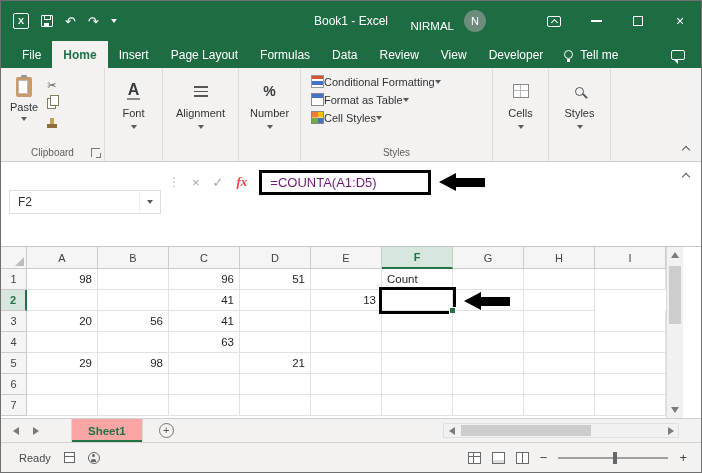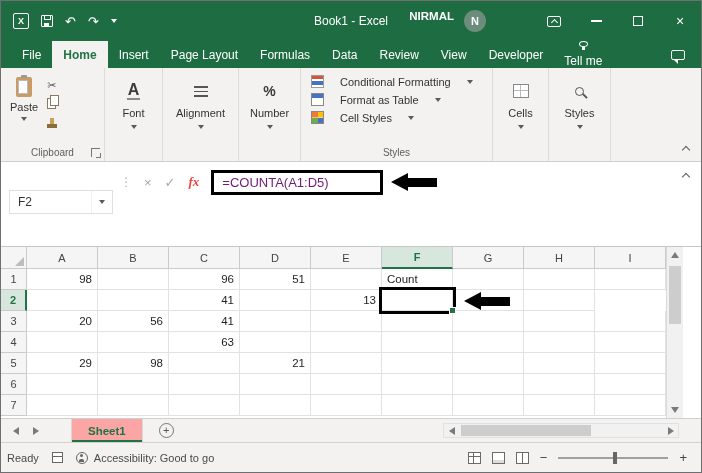--- a/index.html
+++ b/index.html
@@ -11,36 +11,36 @@
   .titlebar{position:absolute;top:0;left:0;right:0;height:40px;background:var(--green);display:flex;align-items:center;color:#fff;}
   .qat{display:flex;align-items:center;gap:12px;margin-left:12px;}
   .icon-excel{width:16px;height:16px;border:1.3px solid #fff;border-radius:2px;display:flex;align-items:center;justify-content:center;font-size:9px;font-weight:bold;color:#fff;box-sizing:border-box;}
   .icon-save{width:12px;height:12px;border:1.2px solid #fff;border-radius:1px;position:relative;box-sizing:border-box;}
   .icon-save::before{content:"";position:absolute;top:0;left:2px;width:5px;height:3px;border:1px solid #fff;border-top:none;}
   .icon-save::after{content:"";position:absolute;bottom:0;left:2px;width:5px;height:3px;background:#fff;}
   .qat-glyph{font-size:13px;line-height:1;color:#fff;}
   .caret{display:inline-block;width:0;height:0;border-left:3.5px solid transparent;border-right:3.5px solid transparent;border-top:4px solid #5a5a5a;}
   .caret.white{border-top-color:#fff;}
   .tb-title{position:absolute;left:50%;top:50%;transform:translate(-50%,-50%);font-size:12px;white-space:nowrap;}
-  .user-cluster{position:absolute;right:215px;top:50%;transform:translateY(-50%);display:flex;align-items:flex-start;gap:10px;font-size:11.5px;font-weight:bold;}
+  .user-cluster{position:absolute;right:215px;top:50%;transform:translateY(-50%);display:flex;align-items:flex-end;gap:10px;font-size:11.5px;}
   .avatar{width:22px;height:22px;border-radius:50%;background:#6d8d7c;display:flex;align-items:center;justify-content:center;font-size:11px;color:#fff;}
   .win-controls{margin-left:auto;display:flex;align-items:stretch;height:100%;}
   .wc{width:42px;display:flex;align-items:center;justify-content:center;font-size:14px;color:#fff;}
   .icon-ribbonopts{width:14px;height:11px;border:1.2px solid #fff;border-radius:2px;display:flex;align-items:flex-end;justify-content:center;box-sizing:border-box;padding-bottom:1px;}
   .chv{display:inline-block;width:5px;height:5px;border-right:1.4px solid #5a5a5a;border-bottom:1.4px solid #5a5a5a;}
   .chv.up{transform:rotate(-135deg);}
   .chv.white{border-color:#fff;width:4px;height:4px;}
   .icon-min{width:11px;height:1.4px;background:#fff;}
   .icon-max{width:10px;height:10px;border:1.3px solid #fff;box-sizing:border-box;}
 
   
   .tabrow{position:absolute;top:40px;left:0;right:0;height:27px;background:var(--green);display:flex;align-items:stretch;padding-left:10px;box-sizing:border-box;}
   .rtab{display:flex;align-items:center;padding:0 11px;font-size:12px;color:#fff;white-space:nowrap;}
   .rtab.active{background:#f3f2f1;color:var(--accent);font-weight:700;}
-  .tellme{display:flex;align-items:center;gap:7px;padding:0 10px;color:#fff;font-size:12px;flex-direction:column;}
+  .tellme{display:flex;align-items:center;gap:7px;padding:0 10px;color:#fff;font-size:12px;}
   .icon-bulb{width:9px;height:9px;border:1.2px solid #fff;border-radius:50%;position:relative;box-sizing:border-box;}
   .icon-bulb::after{content:"";position:absolute;left:2px;bottom:-4px;width:3px;height:3px;background:#fff;}
   .icon-comment{width:14px;height:10px;border:1.2px solid #fff;border-radius:2px;position:relative;box-sizing:border-box;margin-right:16px;}
   .icon-comment::after{content:"";position:absolute;left:2px;bottom:-5px;border-left:4px solid transparent;border-top:4px solid #fff;}
   .tab-spacer{margin-left:auto;display:flex;align-items:center;}
 
   
   .ribbon{position:absolute;top:67px;left:0;right:0;height:94px;background:#f3f2f1;border-bottom:1px solid #d0cece;display:flex;box-sizing:border-box;}
   .grp{position:relative;border-right:1px solid #dcdcdc;box-sizing:border-box;}
   .grp-label{position:absolute;bottom:3px;left:0;right:0;text-align:center;font-size:10px;color:#605e5c;}
@@ -58,35 +58,35 @@
   .icon-painter::after{content:"";position:absolute;top:6px;left:-3px;width:10px;height:4px;background:#8a6d3b;}
   .dlg{position:absolute;right:4px;bottom:4px;width:8px;height:8px;border-left:1px solid #777;border-top:1px solid #777;}
   .dlg::after{content:"";position:absolute;right:-1px;bottom:-1px;width:4px;height:4px;border-right:1.4px solid #777;border-bottom:1.4px solid #777;}
   .grp.collapsed{display:flex;flex-direction:column;align-items:center;padding-top:13px;gap:6px;font-size:11px;color:#333;}
   .cg-ic{height:20px;display:flex;align-items:center;justify-content:center;}
   .font-A{font-size:16px;font-weight:bold;color:#3b3b3b;border-bottom:2px solid #8a8a8a;line-height:1;padding:0 1px;}
   .icon-align{width:14px;height:11px;background:repeating-linear-gradient(180deg,#555 0 1.6px,transparent 1.6px 4.6px);}
   .pct{font-size:14px;font-weight:bold;color:#3b3b3b;line-height:1;}
   .grp.styles{width:192px;}
   .styles-rows{padding:7px 6px 0 10px;display:flex;flex-direction:column;gap:5px;}
-  .style-row{display:flex;align-items:center;gap:16px;font-size:11px;color:#333;white-space:nowrap;}
+  .style-row{display:flex;align-items:center;gap:0;font-size:11px;color:#333;white-space:nowrap;}
   .ic{width:13px;height:13px;box-sizing:border-box;flex:none;}
   .ic.cf{border:1px solid #999;background:linear-gradient(180deg,#d65532 0 30%,#fff 30% 50%,#4472c4 50% 80%,#fff 80%);}
   .ic.ft{border:1px solid #888;background:linear-gradient(180deg,#4472c4 0 32%,#fff 32%);}
   .ic.cs{border:1px solid #888;background-image:linear-gradient(90deg,#ed7d31 50%,#ffc000 50%),linear-gradient(90deg,#70ad47 50%,#4472c4 50%);background-size:100% 50%;background-position:top,bottom;background-repeat:no-repeat;}
   .icon-cells{width:16px;height:14px;border:1px solid #888;box-sizing:border-box;background:linear-gradient(#bbb,#bbb) 50% 0/1px 100% no-repeat,linear-gradient(#bbb,#bbb) 0 45%/100% 1px no-repeat,#fff;}
   .icon-magnify{width:9px;height:9px;border:1.6px solid #555;border-radius:50%;position:relative;box-sizing:border-box;}
   .icon-magnify::after{content:"";position:absolute;width:6px;height:1.8px;background:#555;transform:rotate(45deg);right:-5px;bottom:-2px;}
   .rib-rest{flex:1;position:relative;border-right:none;}
   .collapse-ribbon{position:absolute;right:12px;bottom:8px;}
 
   
   .formula{position:absolute;top:161px;left:0;right:0;height:85px;background:#fff;border-bottom:1px solid #c8c6c4;box-sizing:border-box;}
   .frow{display:flex;align-items:center;height:32px;padding-top:4px;position:relative;}
-  .namebox{width:104px;height:24px;border:1px solid #e1dfdd;margin-left:8px;display:flex;align-items:center;font-size:12px;color:#333;box-sizing:border-box;background:#fff;margin-top:40px;}
+  .namebox{width:152px;height:24px;border:1px solid #e1dfdd;margin-left:8px;display:flex;align-items:center;font-size:12px;color:#333;box-sizing:border-box;background:#fff;margin-top:40px;}
   .nb-text{padding-left:8px;flex:1;}
   .nb-caret{width:20px;display:flex;justify-content:center;align-items:center;border-left:1px solid #f0f0f0;height:100%;}
   .nb-dots{margin-left:7px;color:#b0b0b0;font-size:12px;}
   .fx-btns{display:flex;align-items:center;gap:13px;margin-left:12px;font-size:13px;color:#a6a6a6;}
   .fsym{font-family:"Liberation Serif", serif;font-style:italic;font-weight:bold;color:#ef4444;font-size:13px;}
   .fml-annot{border:3px solid #000;min-width:172px;margin-left:12px;padding:2px 8px;font-size:13px;color:#701a75;display:flex;align-items:center;box-sizing:border-box;}
   .annot-arrow{position:relative;width:48px;height:20px;flex:none;margin-left:8px;}
   .annot-arrow .head{position:absolute;left:0;top:1px;width:0;height:0;border-top:9px solid transparent;border-bottom:9px solid transparent;border-right:17px solid #000;}
   .annot-arrow .tail{position:absolute;left:16px;top:6px;width:30px;height:9px;background:#000;}
   .fml-expand{position:absolute;right:12px;top:12px;}
@@ -123,21 +123,21 @@
   .sheetrow{position:absolute;top:417px;left:0;right:0;height:24px;background:#f3f2f1;border-top:1px solid #cfcfcf;display:flex;align-items:center;box-sizing:border-box;}
   .navarrows{display:flex;gap:14px;margin-left:12px;}
   .sheettab{height:100%;display:flex;align-items:center;padding:0 16px;background:#fca5a5;color:var(--accent);font-weight:700;font-size:11.5px;border-left:1px solid #d8d8d8;border-right:1px solid #d8d8d8;box-shadow:inset 0 -2px 0 var(--accent);margin-left:32px;box-sizing:border-box;}
   .addsheet{width:15px;height:15px;border-radius:50%;border:1px solid #767676;color:#555;display:flex;align-items:center;justify-content:center;font-size:11px;line-height:1;margin-left:16px;box-sizing:border-box;}
   .hscroll{position:absolute;right:22px;top:4px;width:236px;height:15px;display:flex;align-items:center;background:#f1f1f1;border:1px solid #e0e0e0;box-sizing:border-box;}
   .hs-btn{width:15px;display:flex;align-items:center;justify-content:center;}
   .hs-thumb{height:11px;width:130px;background:#cdcdcd;margin-left:2px;}
 
   
   .statusbar{position:absolute;top:441px;left:0;right:0;height:30px;background:#f3f2f1;border-top:1px solid #d4d2d0;display:flex;align-items:center;font-size:11px;color:#4a4a4a;box-sizing:border-box;}
-  .sb-left{display:flex;align-items:center;gap:13px;margin-left:6px;}
+  .sb-left{display:flex;align-items:center;gap:13px;margin-left:18px;}
   .icon-macro{width:11px;height:11px;border:1px solid #666;box-sizing:border-box;background:linear-gradient(#666,#666) 0 3px/100% 1px no-repeat,#fff;}
   .acc{display:flex;align-items:center;gap:6px;}
   .icon-person{width:12px;height:12px;border:1px solid #666;border-radius:50%;position:relative;box-sizing:border-box;}
   .icon-person::before{content:"";position:absolute;top:1.5px;left:3.5px;width:3px;height:3px;border-radius:50%;background:#666;}
   .icon-person::after{content:"";position:absolute;bottom:1px;left:2.5px;width:5px;height:3px;border-radius:2px 2px 0 0;background:#666;}
   .sb-right{margin-left:auto;display:flex;align-items:center;gap:11px;margin-right:14px;}
   .vicon{width:13px;height:12px;border:1px solid #6a6a6a;box-sizing:border-box;background:#fff;}
   .vicon.vnormal{background:linear-gradient(#6a6a6a,#6a6a6a) 0 3px/100% 1px no-repeat,linear-gradient(#6a6a6a,#6a6a6a) 4px 0/1px 100% no-repeat,#fff;}
   .vicon.vpl{background:linear-gradient(#fff 0 70%,#ddd 70%);}
   .vicon.vpb{background:linear-gradient(90deg,#fff 44%,#6a6a6a 44% 56%,#fff 56%);}
@@ -449,21 +449,20 @@
         </span>
     </div>
   </div>
 
   <div class="statusbar">
     <div class="sb-left">
       <span>Ready</span>
       <span class="icon-macro"></span>
       <span class="acc">
         <span class="icon-person"></span>
-        <span>Accessibility: Good to go</span>
       </span>
     </div>
     <div class="sb-right">
       <span class="vicon vnormal"></span>
       <span class="vicon vpl"></span>
       <span class="vicon vpb"></span>
       <span class="zglyph">−</span>
       <span class="zoomtrack">
           <span class="zoomthumb"></span>
         </span>

